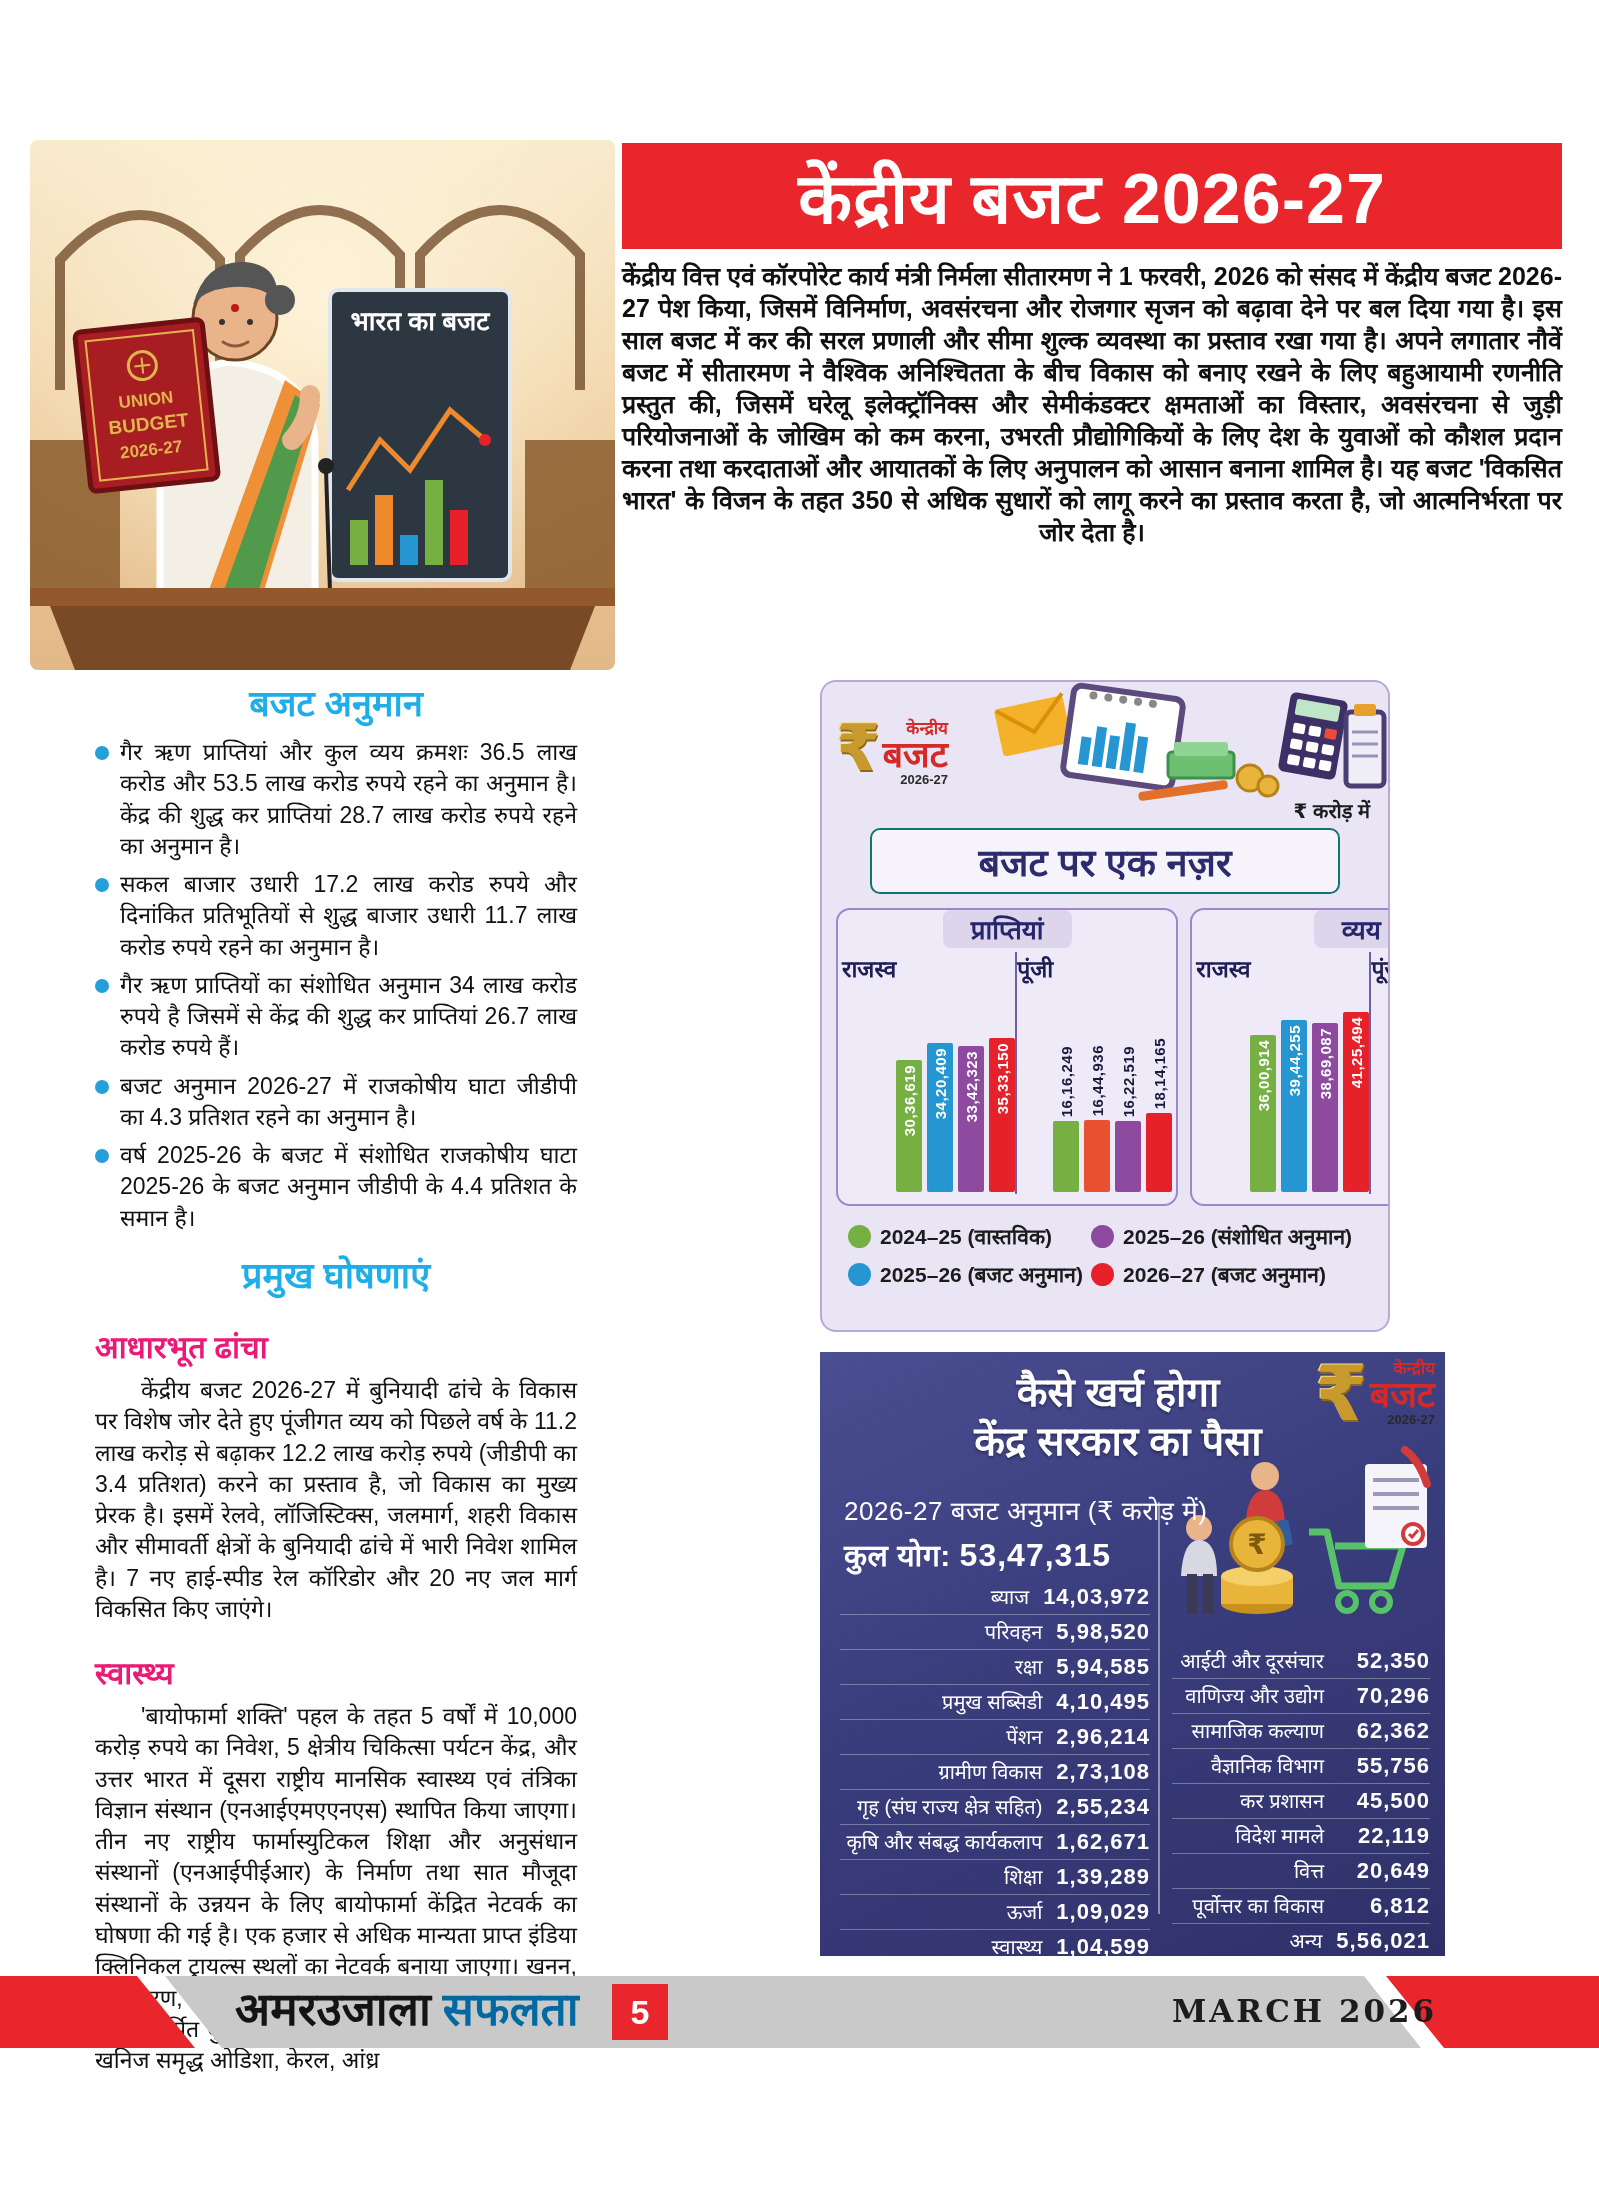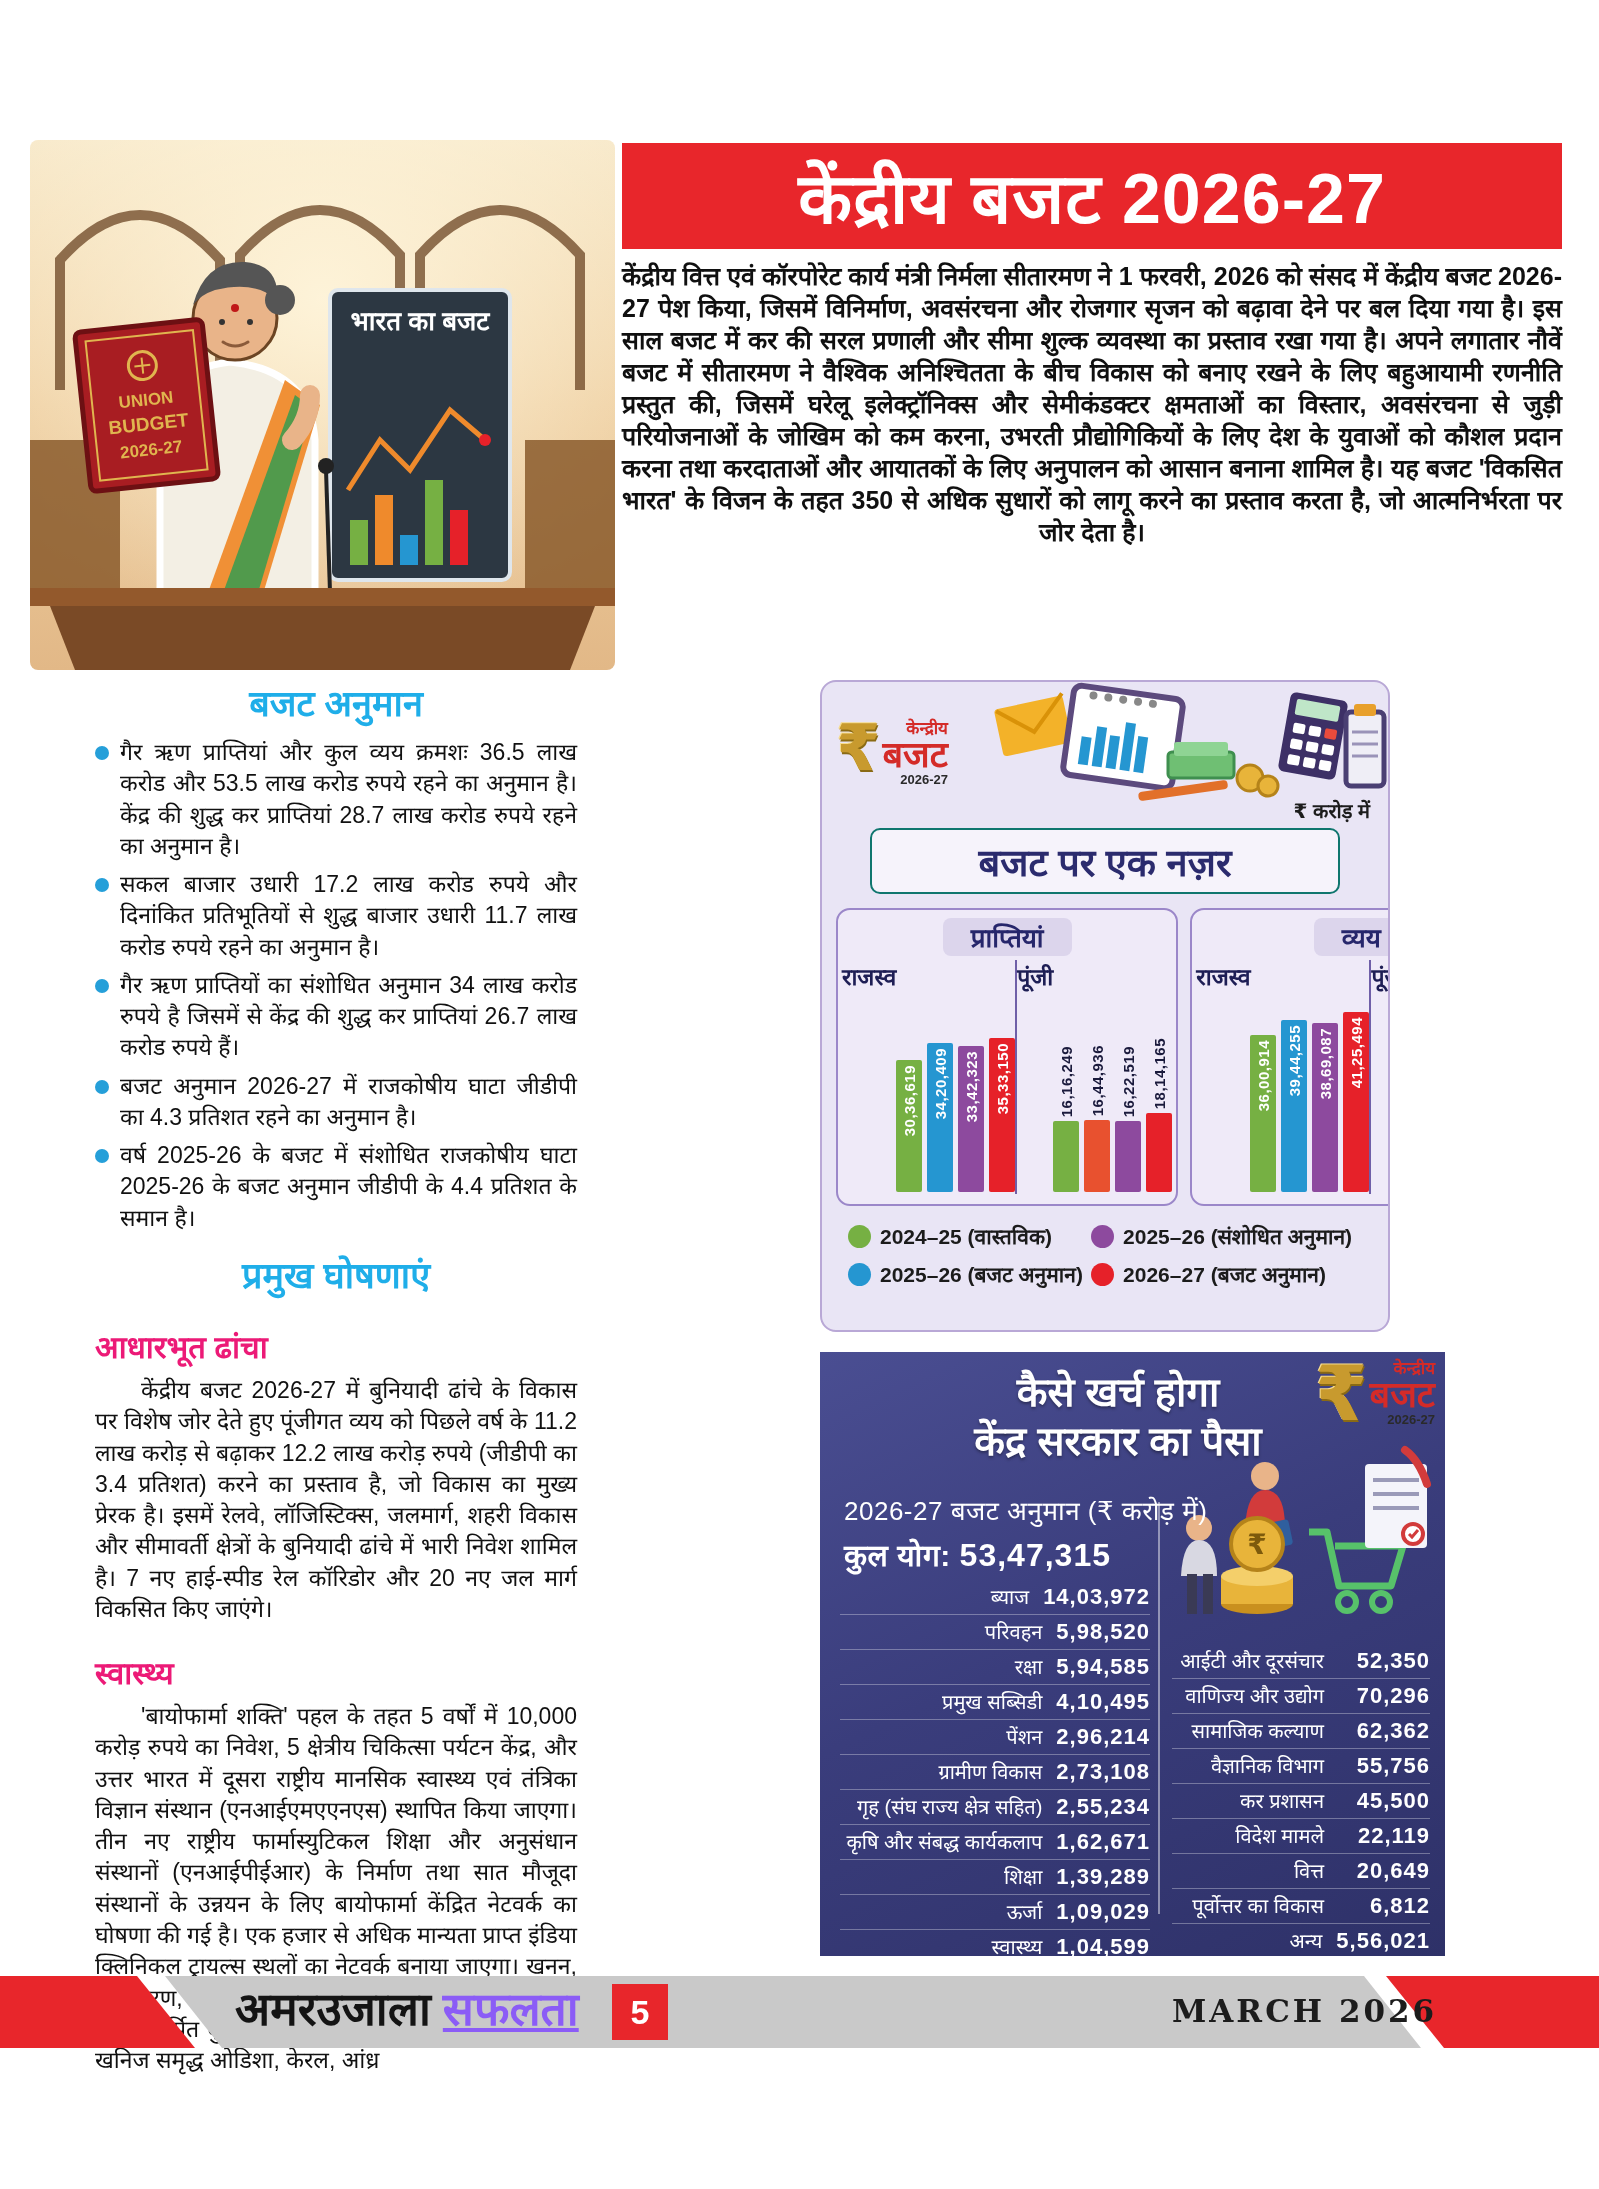--- a/index.html
+++ b/index.html
@@ -43,21 +43,21 @@
   .glance{position:absolute;left:820px;top:680px;width:570px;height:652px;background:#e9e5f5;
           border:2px solid #b9a8d6;border-radius:16px;box-sizing:border-box;overflow:hidden;}
   .glance-top{position:relative;height:142px;}
   .glance-top .budget-logo{position:absolute;left:14px;top:38px;}
   .doodles{position:absolute;right:0;top:0;}
   .unit-note{position:absolute;right:18px;bottom:0;font-size:20px;font-weight:700;color:#1c1c1c;}
   .glance-title{width:470px;margin:4px auto 8px auto;background:#f6f3fb;border:2px solid #0f766e;border-radius:10px;
                 text-align:center;font-size:38px;font-weight:800;color:#2b2b6e;padding:5px 13px;box-sizing:border-box;}
   .panels{display:flex;gap:12px;padding:6px 14px 2px 14px;height:306px;box-sizing:border-box;}
   .panel{flex:1;background:#efeaf8;border:2px solid #9b87c9;border-radius:14px;box-sizing:border-box;
-         padding:8px 4px 10px 4px;display:flex;flex-direction:column;}
+         padding:0 4px 10px 4px;display:flex;flex-direction:column;}
   .panel-title{margin:0 auto;width:fit-content;padding:1px 28px;background:#dcd5ec;border-radius:8px;
                font-size:26px;font-weight:800;color:#26266b;}
   .panel-groups{display:flex;flex:1;margin-top:4px;}
   .pgroup{flex:1;display:flex;flex-direction:row;}
   .pgroup + .pgroup{border-left:2px solid #6f5fa8;}
   .pgroup-label{text-align:center;font-size:23px;font-weight:700;color:#1e1e55;}
   .bars{flex:1;display:flex;align-items:flex-end;justify-content:center;gap:5px;padding-bottom:2px;}
   .bar-col{display:flex;flex-direction:column;align-items:center;justify-content:flex-end;}
   .bar{position:relative;width:26px;border-radius:2px;}
   .bar-val{display:block;writing-mode:vertical-rl;transform:rotate(180deg);
@@ -91,21 +91,21 @@
   
   .footer{position:absolute;left:0;top:1976px;width:1599px;height:72px;}
   .f-gray{position:absolute;left:165px;top:0;width:1256px;height:100%;background:#c9c9c9;
           clip-path:polygon(0 0,1199px 0,1256px 100%,57px 100%);}
   .f-red-left{position:absolute;left:0;top:0;width:195px;height:100%;background:#e8262b;
               clip-path:polygon(0 0,137px 0,195px 100%,0 100%);}
   .f-red-right{position:absolute;left:1386px;top:0;width:213px;height:100%;background:#e8262b;
                clip-path:polygon(0 0,213px 0,213px 100%,58px 100%);}
   .f-logo{position:absolute;left:235px;top:8px;font-size:46px;font-weight:800;line-height:1.1;}
   .f-logo .fb{color:#141414;}
-  .f-logo .fr{color:#8b5cf6;margin-left:12px;text-decoration:underline;}
+  .f-logo .fr{color:#0369a1;margin-left:12px;}
   .f-page{position:absolute;left:612px;top:8px;width:56px;height:56px;background:#e8262b;color:#ffffff;
           display:flex;align-items:center;justify-content:center;font-size:34px;font-weight:800;}
   .f-issue{position:absolute;left:1172px;top:17px;font-family:"DejaVu Serif","Liberation Serif",serif;
            font-size:31px;font-weight:700;letter-spacing:3px;color:#1c1c1c;}
 </style>
 </head>
 <body>
 
 <div class="page">
 

